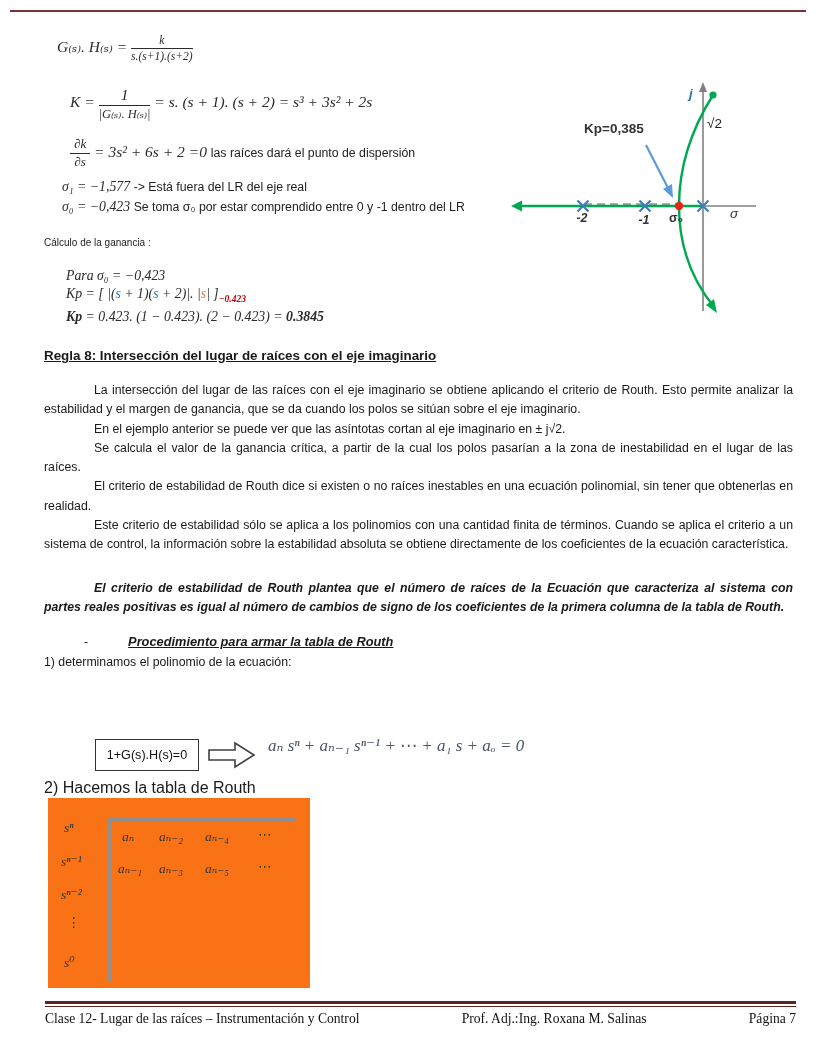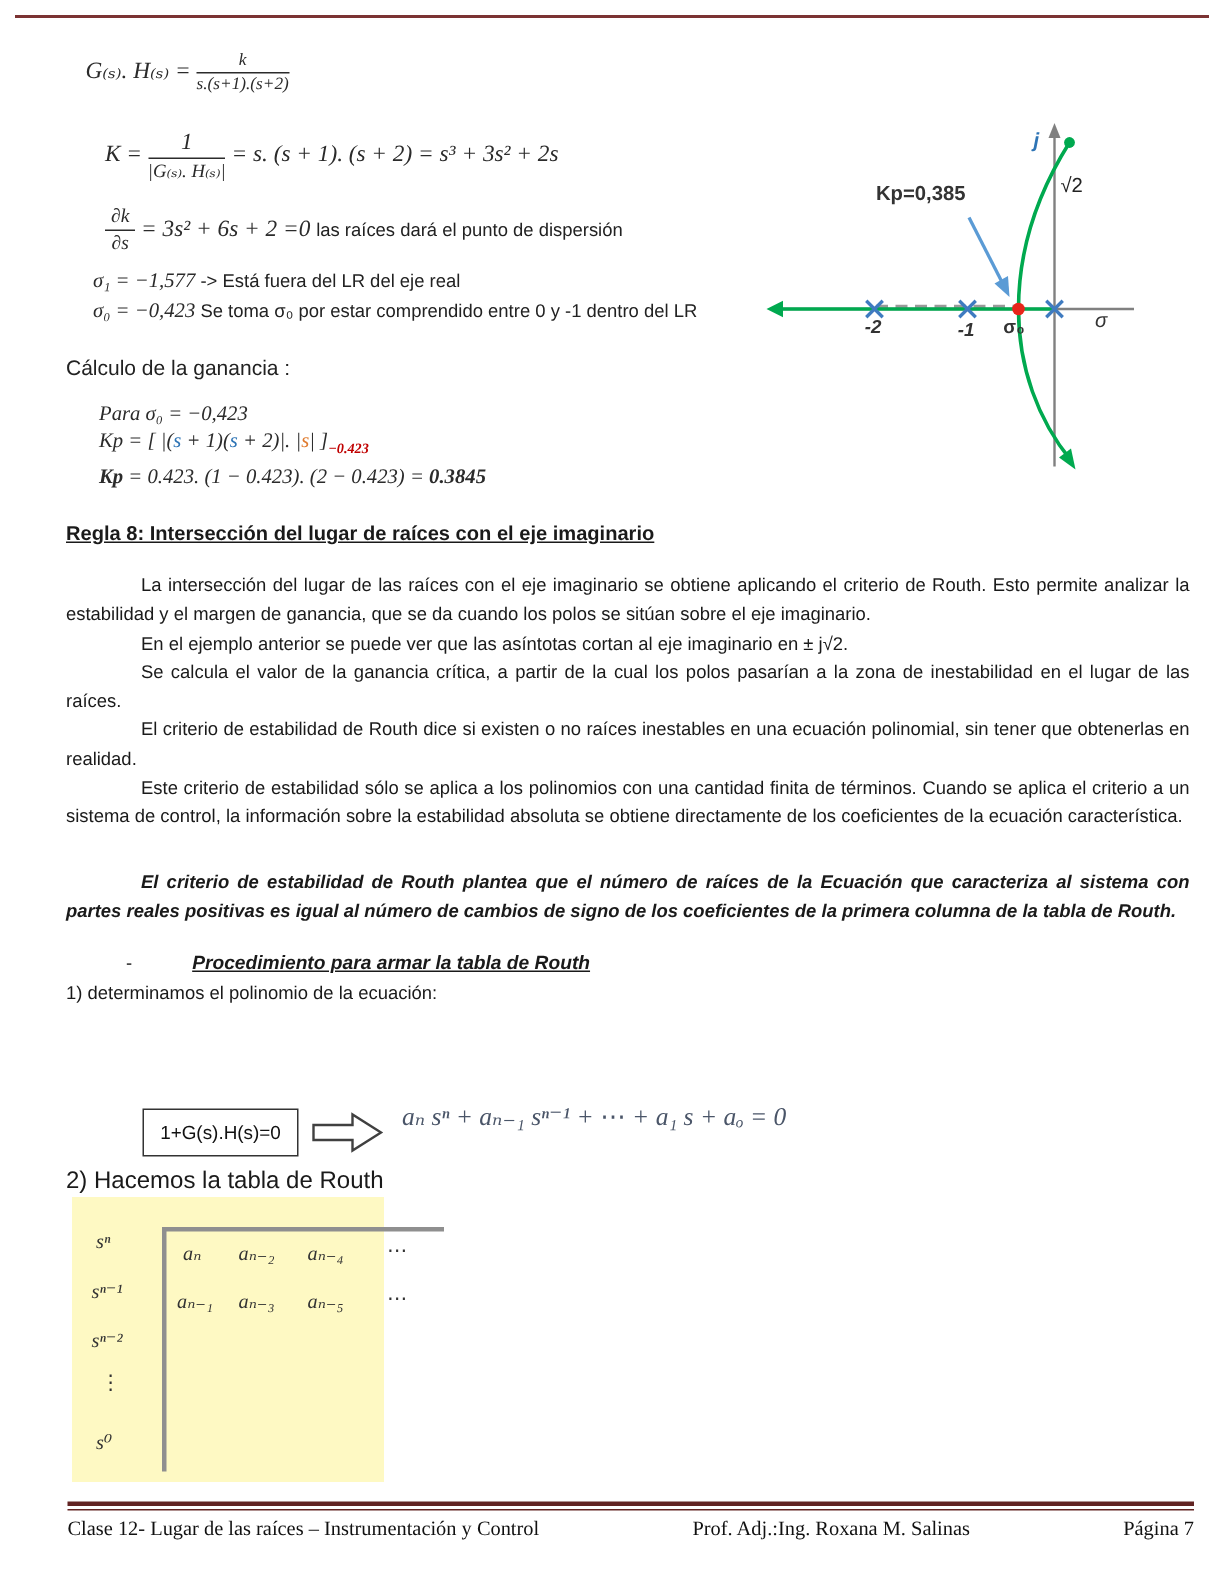--- a/index.html
+++ b/index.html
@@ -15,21 +15,21 @@
   .frac .den{display:block;padding-top:1px;}
   .f-gh{left:57px;top:34px;font-size:15.5px;}
   .f-gh .frac{font-size:11.5px;}
   .f-k{left:70px;top:86px;font-size:15.5px;}
   .f-k .den{font-size:12.5px;}
   .f-dk{left:70px;top:137px;font-size:15.5px;}
   .f-dk .frac{font-size:13px;}
   .note{font-family:"Liberation Sans","DejaVu Sans",sans-serif;font-style:normal;
         font-size:12.3px;color:#222;}
   .f-sigma{left:62px;top:177px;font-size:13.8px;line-height:19px;}
-  .calc-head{left:44px;top:237px;font-size:14px;color:#222;}
+  .calc-head{left:44px;top:237px;font-size:10px;color:#222;}
   .f-kp{left:66px;top:267px;font-size:13.8px;line-height:17.5px;}
   .s-blue{color:#2e74b5;}
   .s-orange{color:#e07b2f;}
   .sub-red{color:#c00000;font-size:9.5px;vertical-align:-4px;font-weight:bold;}
   .bold{font-weight:bold;}
   
   .heading{left:44px;top:348px;font-size:13.4px;font-weight:bold;text-decoration:underline;}
   .body-text{left:44px;top:381px;width:749px;font-size:12.3px;line-height:19.3px;
              text-align:justify;}
   .body-text p{margin:0;text-indent:50px;}
@@ -37,21 +37,21 @@
   .proc-line{margin-top:15px !important;text-indent:40px !important;text-align:left !important;}
   .proc-title{font-weight:bold;font-style:italic;text-decoration:underline;margin-left:40px;
               font-size:12.8px;}
   .step{text-indent:0 !important;text-align:left !important;}
   
   .eq-box{left:95px;top:739px;width:102px;height:30px;border:1.3px solid #333;
           display:flex;align-items:center;justify-content:center;font-size:12.6px;color:#111;}
   .poly{left:268px;top:735px;font-size:17px;color:#4a5568;}
   .step2{left:44px;top:779px;font-size:16px;}
   
-  .routh{left:48px;top:798px;width:208px;height:190px;background:#fef9c3;}
+  .routh{left:48px;top:798px;width:262px;height:190px;background:#f97316;}
   .routh .cell{position:absolute;font-family:"Liberation Serif","DejaVu Serif","DejaVu Sans",serif;
                font-style:italic;font-size:13.5px;color:#333;}
   .routh .vline{position:absolute;left:60px;top:20px;width:2.5px;height:163px;background:#8f8f8f;}
   .routh .hline{position:absolute;left:60px;top:20px;width:188px;height:2.5px;background:#8f8f8f;}
   
   .foot-rule1{left:45px;top:1001px;width:751px;height:3px;background:#622423;}
   .foot-rule2{left:45px;top:1006px;width:751px;height:1px;background:#622423;}
   .footer{left:45px;top:1011px;width:751px;display:flex;justify-content:space-between;
           font-family:"Liberation Serif","DejaVu Serif",serif;font-size:13.6px;color:#111;}
   .fig{left:500px;top:75px;width:316px;height:260px;}

